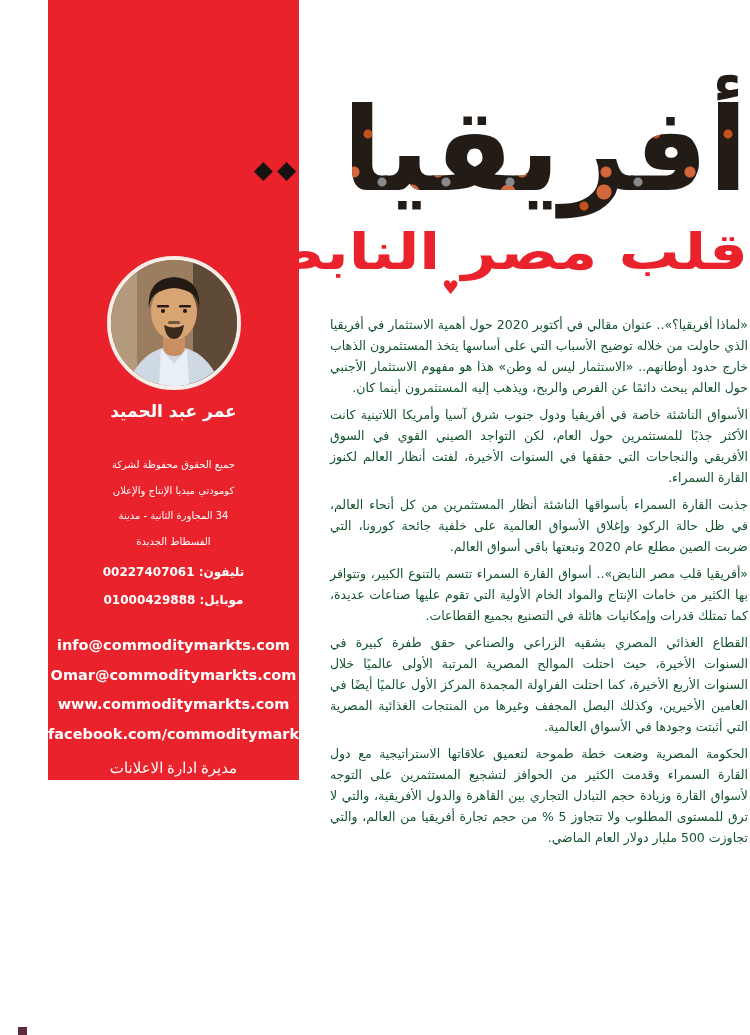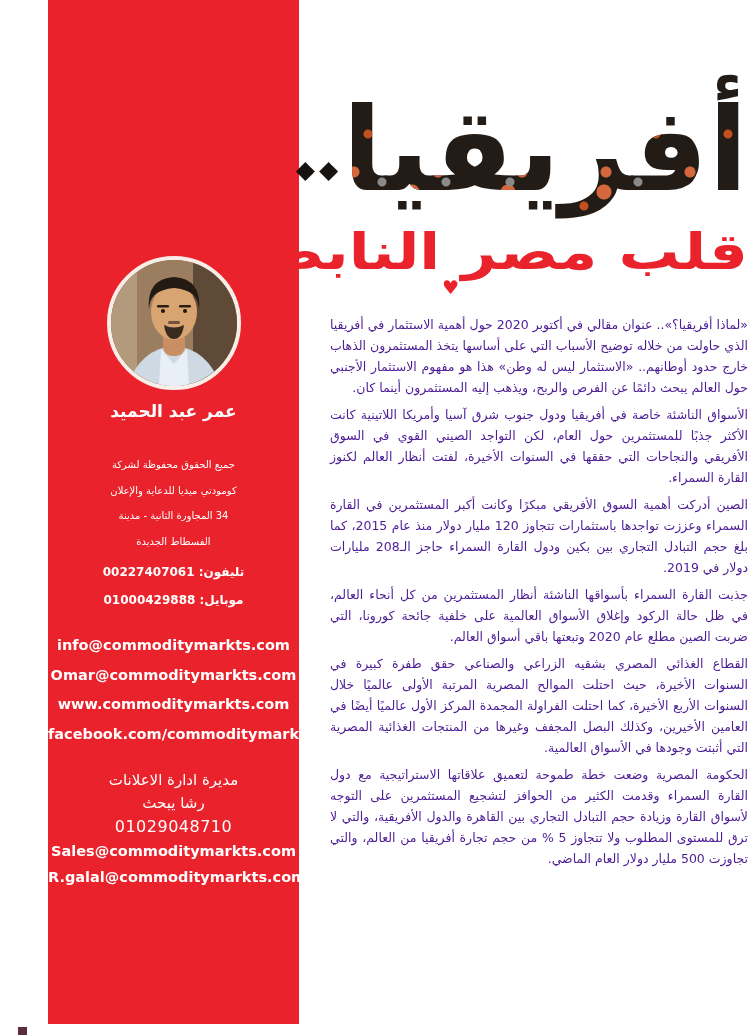--- a/index.html
+++ b/index.html
@@ -1,60 +1,60 @@
 <!DOCTYPE html>
 <html lang="ar"><head>
 <meta charset="utf-8">
 <style>
   html,body{margin:0;padding:0;}
   body{width:750px;height:1035px;background:#ffffff;position:relative;overflow:hidden;
        font-family:"DejaVu Sans",sans-serif;}
   .page{position:absolute;inset:0;background:#ffffff;}
 
   
-  .sidebar{position:absolute;left:48px;top:0;width:251px;height:1024px;
+  .sidebar{position:absolute;left:48px;top:0;width:251px;height:780px;
            background:#e9222b;text-align:center;color:#ffffff;direction:rtl;}
   .photo-ring{width:126px;height:126px;border-radius:50%;border:4px solid #f9ede8;
               margin:256px auto 0 auto;overflow:hidden;background:#9b7d5f;}
   .photo-ring svg{display:block;}
   .editor-name{margin-top:10px;font-size:17px;font-weight:bold;line-height:22px;}
   .editor-role{margin-top:4px;font-size:13px;color:#f2a4a2;line-height:18px;}
   .copyright{margin-top:30px;font-size:10px;line-height:25.5px;font-weight:500;}
   .phones{margin-top:4px;font-size:12px;font-weight:bold;line-height:28px;}
   .links{margin-top:17px;font-size:14.5px;font-weight:bold;line-height:29.5px;direction:ltr;}
   .links div{cursor:pointer;}
-  .ads{margin-top:20px;font-size:15px;line-height:23px;}
+  .ads{margin-top:8px;font-size:15px;line-height:23px;font-family:Liberation Serif, serif;}
   .ads .ads-phone{font-size:16px;letter-spacing:.5px;}
   .ads .ads-mail{direction:ltr;font-weight:bold;font-size:14.5px;line-height:26px;}
   .corner-mark{position:absolute;left:18px;top:1027px;width:9px;height:8px;background:#5c2c3c;}
 
   
   .main{position:absolute;left:330px;top:0;width:418px;direction:rtl;}
   .big-title{display:flex;flex-direction:row;justify-content:space-between;
              align-items:flex-end;margin-top:50px;height:180px;}
   .title-word{font-weight:bold;font-size:116px;line-height:160px;white-space:nowrap;
       color:#1b1511;
       background-image:
         radial-gradient(circle at 12px 18px,#d4683c 0 5px,rgba(0,0,0,0) 6px),
         radial-gradient(circle at 40px 48px,#8a8a8a 0 4px,rgba(0,0,0,0) 5px),
         radial-gradient(circle at 70px 26px,#d4683c 0 7px,rgba(0,0,0,0) 8px),
         radial-gradient(circle at 26px 64px,#c2511f 0 4px,rgba(0,0,0,0) 5px),
         linear-gradient(#231b15,#231b15);
-      background-size:84px 84px,64px 64px,96px 96px,72px 72px,100% 100%;}
+      background-size:84px 84px,64px 64px,96px 96px,72px 72px,100% 100%;margin-left:42px;}
   @supports ((-webkit-background-clip:text) or (background-clip:text)){
     .title-word{-webkit-background-clip:text;background-clip:text;color:transparent;}
   }
   .title-dots{font-size:25px;color:#171310;letter-spacing:4px;margin-bottom:46px;white-space:nowrap;}
   .subtitle-wrap{position:relative;margin-top:-10px;height:72px;}
   .subtitle{color:#e9222b;font-weight:bold;font-size:50px;line-height:64px;
             transform:scaleX(1.22);transform-origin:right center;white-space:nowrap;
             text-align:right;}
   .heart{position:absolute;left:112px;top:58px;color:#e9222b;font-size:19px;line-height:1;}
   .article{margin-top:22px;}
-  .article p{font-size:12.5px;line-height:21px;color:#4c1d95;text-align:justify;
+  .article p{font-size:12.5px;line-height:21px;color:#14532d;text-align:justify;
              text-justify:inter-word;margin:0 0 6px 0;}
 </style>
 </head>
 <body>
 
 <div class="page">
 
   <aside class="sidebar">
 
     <div class="photo-ring">
@@ -73,21 +73,21 @@
         <circle cx="74" cy="51" r="2" fill="#1e1410"></circle>
         <path d="M53 65 Q63 70 73 65 Q71 79 63 79 Q55 79 53 65 Z" fill="#3a2a1e"></path>
         <rect x="57" y="61" width="12" height="3" rx="1.5" fill="#3a2a1e" opacity="0.65"></rect>
       </svg>
     </div>
 
     <div class="editor-name">عمر عبد الحميد</div>
 
     <div class="copyright">
       <div>جميع الحقوق محفوظة لشركة</div>
-      <div>كومودتي ميديا للدعاية والإعلان</div>
+      <div>كومودتي ميديا الإنتاج والإعلان</div>
       <div>34 المجاورة الثانية - مدينة</div>
       <div>الفسطاط الجديدة</div>
     </div>
 
     <div class="phones">
       <div>تليفون: 00227407061</div>
       <div>موبايل: 01000429888</div>
     </div>
 
     <div class="links">
@@ -116,20 +116,20 @@
     </div>
 
     <div class="subtitle-wrap">
       <div class="subtitle">قلب مصر النابض</div>
       <span class="heart">♥</span>
     </div>
 
     <div class="article">
       <p>«لماذا أفريقيا؟».. عنوان مقالي في أكتوبر 2020 حول أهمية الاستثمار في أفريقيا الذي حاولت من خلاله توضيح الأسباب التي على أساسها يتخذ المستثمرون الذهاب خارج حدود أوطانهم.. «الاستثمار ليس له وطن» هذا هو مفهوم الاستثمار الأجنبي حول العالم يبحث دائمًا عن الفرص والربح، ويذهب إليه المستثمرون أينما كان.</p>
       <p>الأسواق الناشئة خاصة في أفريقيا ودول جنوب شرق آسيا وأمريكا اللاتينية كانت الأكثر جذبًا للمستثمرين حول العام، لكن التواجد الصيني القوي في السوق الأفريقي والنجاحات التي حققها في السنوات الأخيرة، لفتت أنظار العالم لكنوز القارة السمراء.</p>
-      <p>الصين أدركت أهمية السوق الأفريقي مبكرًا وكانت أكبر المستثمرين في القارة السمراء وعززت تواجدها باستثمارات تتجاوز 120 مليار دولار منذ عام 2015، كما بلغ حجم التبادل التجاري بين بكين ودول القارة السمراء حاجز الـ208 مليارات دولار في 2019.</p>
       <p>جذبت القارة السمراء بأسواقها الناشئة أنظار المستثمرين من كل أنحاء العالم، في ظل حالة الركود وإغلاق الأسواق العالمية على خلفية جائحة كورونا، التي ضربت الصين مطلع عام 2020 وتبعتها باقي أسواق العالم.</p>
+      <p>«أفريقيا قلب مصر النابض».. أسواق القارة السمراء تتسم بالتنوع الكبير، وتتوافر بها الكثير من خامات الإنتاج والمواد الخام الأولية التي تقوم عليها صناعات عديدة، كما تمتلك قدرات وإمكانيات هائلة في التصنيع بجميع القطاعات.</p>
       <p>القطاع الغذائي المصري بشقيه الزراعي والصناعي حقق طفرة كبيرة في السنوات الأخيرة، حيث احتلت الموالح المصرية المرتبة الأولى عالميًا خلال السنوات الأربع الأخيرة، كما احتلت الفراولة المجمدة المركز الأول عالميًا أيضًا في العامين الأخيرين، وكذلك البصل المجفف وغيرها من المنتجات الغذائية المصرية التي أثبتت وجودها في الأسواق العالمية.</p>
       <p>الحكومة المصرية وضعت خطة طموحة لتعميق علاقاتها الاستراتيجية مع دول القارة السمراء وقدمت الكثير من الحوافز لتشجيع المستثمرين على التوجه لأسواق القارة وزيادة حجم التبادل التجاري بين القاهرة والدول الأفريقية، والتي لا ترق للمستوى المطلوب ولا تتجاوز 5 % من حجم تجارة أفريقيا من العالم، والتي تجاوزت 500 مليار دولار العام الماضي.</p>
     </div>
   </main>
 
 </div>
 
 </body></html>

